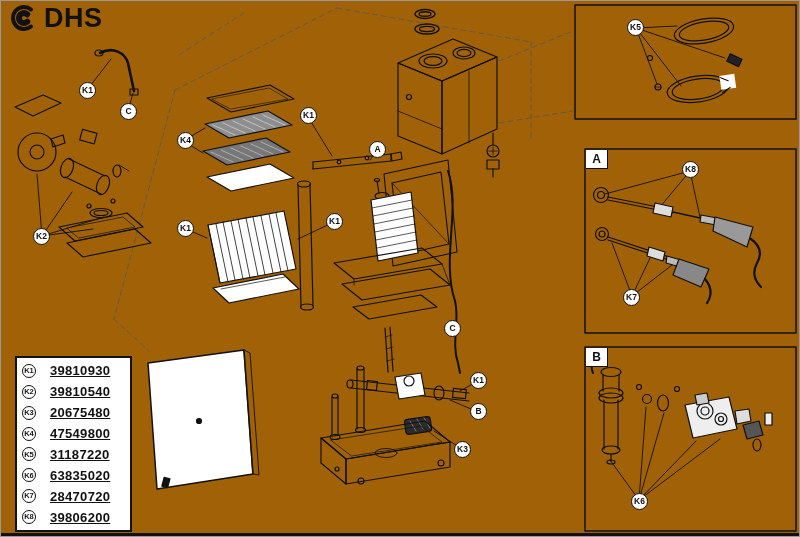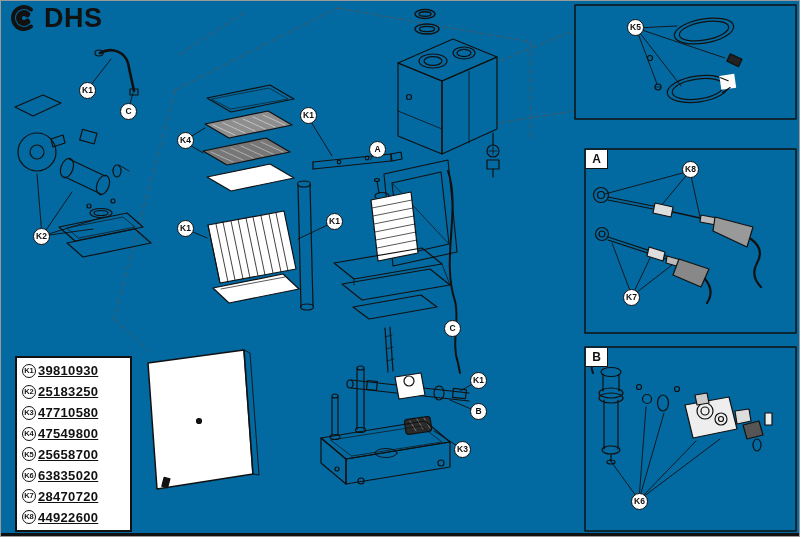--- a/index.html
+++ b/index.html
@@ -1,17 +1,17 @@
 <!DOCTYPE html>
 <html><head>
 <meta charset="utf-8">
 <style>
   html,body { margin:0; padding:0; background:#ddd; }
   .page {
-    position:relative; width:800px; height:537px; background:#0369a1;
+    position:relative; width:800px; height:537px; background:#a16207;
     border:1px solid #999; box-sizing:border-box; overflow:hidden;
     font-family:"Liberation Sans", sans-serif; color:#111;
   }
   .page svg.art { position:absolute; left:0; top:0; }
 
   
   .logo { position:absolute; left:8px; top:2px; display:flex; align-items:center; gap:5px; }
   .logo-text { font-size:27px; font-weight:bold; letter-spacing:.5px; line-height:1; }
 
   
@@ -37,21 +37,21 @@
     display:flex; flex-direction:column; justify-content:space-evenly;
     padding:2px 0; z-index:4;
   }
   .part-row { display:flex; align-items:center; padding-left:5px; height:20px; }
   .key-badge {
     width:14px; height:14px; box-sizing:border-box; flex:none;
     border:1.5px solid #111; border-radius:50%;
     font-size:7.5px; font-weight:bold; line-height:1;
     display:flex; align-items:center; justify-content:center;
   }
-  .part-number { margin-left:2px; font-size:13px; font-weight:bold; text-decoration:underline; letter-spacing:.3px; }
+  .part-number { margin-left:14px; font-size:13px; font-weight:bold; text-decoration:underline; letter-spacing:.3px; }
 
   .bottom-line { position:absolute; left:0; top:532px; width:800px; height:4px; background:#111; }
 </style>
 </head>
 <body>
 
 <div class="page">
 
   <svg class="art" width="800" height="537" viewBox="0 0 800 537" fill="none" stroke="#111" stroke-width="1.2" stroke-linejoin="round" stroke-linecap="round">
 
@@ -403,42 +403,42 @@
   <div class="corner-label" style="left:585px;top:149px">A</div>
   <div class="corner-label" style="left:585px;top:347px">B</div>
 
   <div class="parts-box">
     <div class="part-row">
       <span class="key-badge">K1</span>
       <span class="part-number">39810930</span>
     </div>
     <div class="part-row">
       <span class="key-badge">K2</span>
-      <span class="part-number">25183250</span>
+      <span class="part-number">39810540</span>
     </div>
     <div class="part-row">
       <span class="key-badge">K3</span>
-      <span class="part-number">47710580</span>
+      <span class="part-number">20675480</span>
     </div>
     <div class="part-row">
       <span class="key-badge">K4</span>
       <span class="part-number">47549800</span>
     </div>
     <div class="part-row">
       <span class="key-badge">K5</span>
-      <span class="part-number">25658700</span>
+      <span class="part-number">31187220</span>
     </div>
     <div class="part-row">
       <span class="key-badge">K6</span>
       <span class="part-number">63835020</span>
     </div>
     <div class="part-row">
       <span class="key-badge">K7</span>
       <span class="part-number">28470720</span>
     </div>
     <div class="part-row">
       <span class="key-badge">K8</span>
-      <span class="part-number">44922600</span>
+      <span class="part-number">39806200</span>
     </div>
   </div>
 
   <div class="bottom-line"></div>
 </div>
 
 </body></html>

